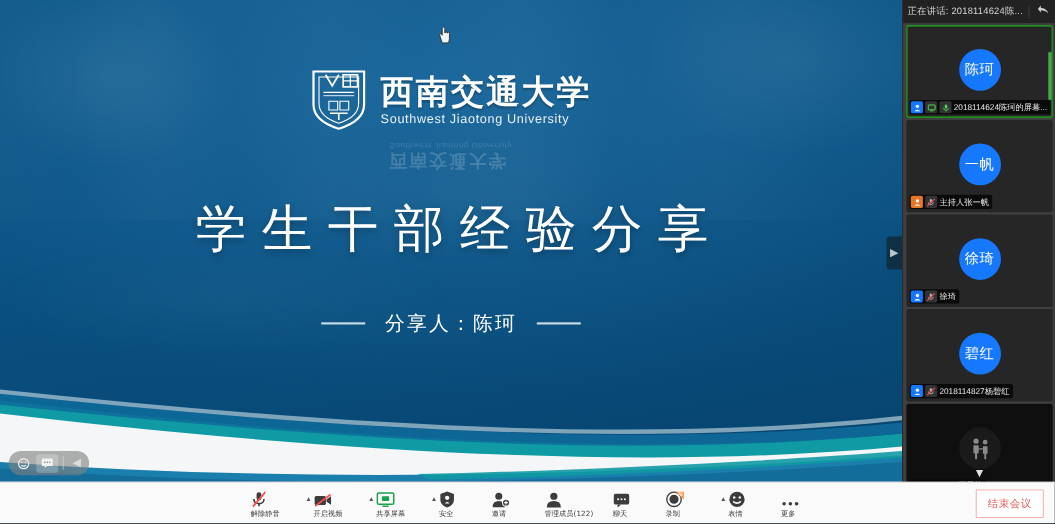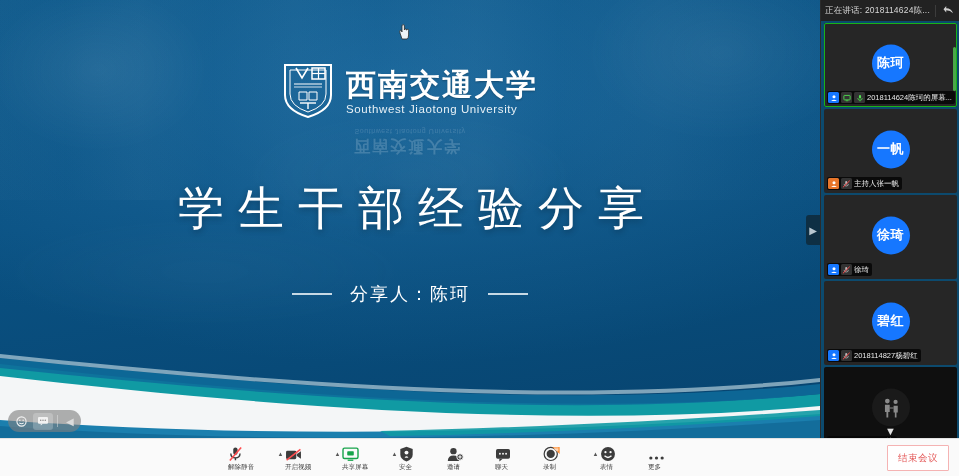--- a/index.html
+++ b/index.html
@@ -71,36 +71,36 @@
   .slidebar .sb.on{background:rgba(255,255,255,.22);}
   .slidebar .sep{width:1px;height:12px;background:rgba(235,235,235,.45);margin:0 2px;}
   .slidebar .chev{color:#dcdcdc;font-size:10px;padding:0 4px;}
 
   
   .handle{position:absolute;left:806px;top:215px;width:14px;height:30px;
           background:#0e2f44;border-radius:3px 0 0 3px;color:#b9c7d0;font-size:10px;
           display:flex;align-items:center;justify-content:center;}
 
   
-  .panel{position:absolute;left:820px;top:0;width:139px;height:438px;background:#0c4a6e;
+  .panel{position:absolute;left:820px;top:0;width:139px;height:438px;background:#404040;
          border-left:1px solid #2b2b2b;}
   .panel-top{height:21px;display:flex;align-items:center;gap:4px;padding:0 4px;background:#222;}
   .speaking{flex:1;font-size:8.5px;color:#d6d6d6;white-space:nowrap;overflow:hidden;
             text-overflow:ellipsis;letter-spacing:.2px;}
   .panel-top .divider{width:1px;height:12px;background:#3c3c3c;}
   .panel-top .back{width:16px;color:#cfcfcf;font-size:11px;text-align:center;line-height:1;}
 
   .tiles{position:relative;height:417px;overflow:hidden;}
   .tile{position:relative;height:84px;margin:2px 3px;background:#262626;border-radius:2px;overflow:hidden;}
   .tile.active{outline:1.5px solid #19b319;outline-offset:-1.5px;}
   .tile.dark{background:#0f0f0f;}
   .avatar{position:absolute;left:50%;top:50%;transform:translate(-50%,-54%);
           width:38px;height:38px;border-radius:50%;background:#1677ff;color:#fff;
           display:flex;align-items:center;justify-content:center;font-size:13px;letter-spacing:.5px;
-          font-family:"DejaVu Sans","Liberation Sans",sans-serif;font-weight:bold;}
+          font-family:"DejaVu Sans","Liberation Sans",sans-serif;}
   .avatar.ph{background:#1a1a1a;color:#7d7d7d;font-size:19px;}
   .nametag{position:absolute;left:3px;bottom:3px;display:flex;align-items:center;gap:2px;
            background:rgba(0,0,0,.72);border-radius:2px;padding:1px 3px 1px 1px;max-width:125px;}
   .nametag.plain{background:rgba(0,0,0,.55);padding-left:3px;}
   .badge{width:11px;height:11px;border-radius:1.5px;display:flex;align-items:center;
          justify-content:center;flex:0 0 auto;}
   .badge.blue{background:#1677ff;}
   .badge.orange{background:#e8762a;}
   .badge.dk{background:#333;}
   .nm{font-size:7.5px;color:#eaeaea;white-space:nowrap;overflow:hidden;text-overflow:ellipsis;}
@@ -387,20 +387,29 @@
               <circle cx="6.8" cy="4.4" r="3.4" fill="#3c3c3c"></circle>
               <path d="M.8 15 Q.8 9 6.8 9 Q12.8 9 12.8 15 Z" fill="#3c3c3c"></path>
               <circle cx="13.8" cy="10.6" r="3.4" fill="#3c3c3c" stroke="#fafafa" stroke-width="1"></circle>
               <line x1="13.8" y1="8.8" x2="13.8" y2="12.4" stroke="#fafafa" stroke-width="1.2"></line>
               <line x1="12" y1="10.6" x2="15.6" y2="10.6" stroke="#fafafa" stroke-width="1.2"></line>
             </svg>
         </span>
         <span class="lb">邀请</span>
       </div>
 
+      <div class="tool" style="width:62px">
+        <span class="ic">
+          <svg width="17" height="15" viewBox="0 0 18 16">
+              <circle cx="9" cy="4.4" r="3.5" fill="#3c3c3c"></circle>
+              <path d="M2.2 15.2 Q2.2 9 9 9 Q15.8 9 15.8 15.2 Z" fill="#3c3c3c"></path>
+            </svg>
+        </span>
+        <span class="lb">管理成员(122)</span>
+      </div>
 
       <div class="tool">
         <span class="ic">
           <svg width="16" height="14" viewBox="0 0 17 15">
               <rect x="1" y="1" width="15" height="10.4" rx="1.8" fill="#3c3c3c"></rect>
               <path d="M4.6 11.4 L4.6 14.4 L8.2 11.4 Z" fill="#3c3c3c"></path>
               <g fill="#fafafa">
                 <circle cx="5.2" cy="6.2" r="1"></circle>
                 <circle cx="8.5" cy="6.2" r="1"></circle>
                 <circle cx="11.8" cy="6.2" r="1"></circle>

